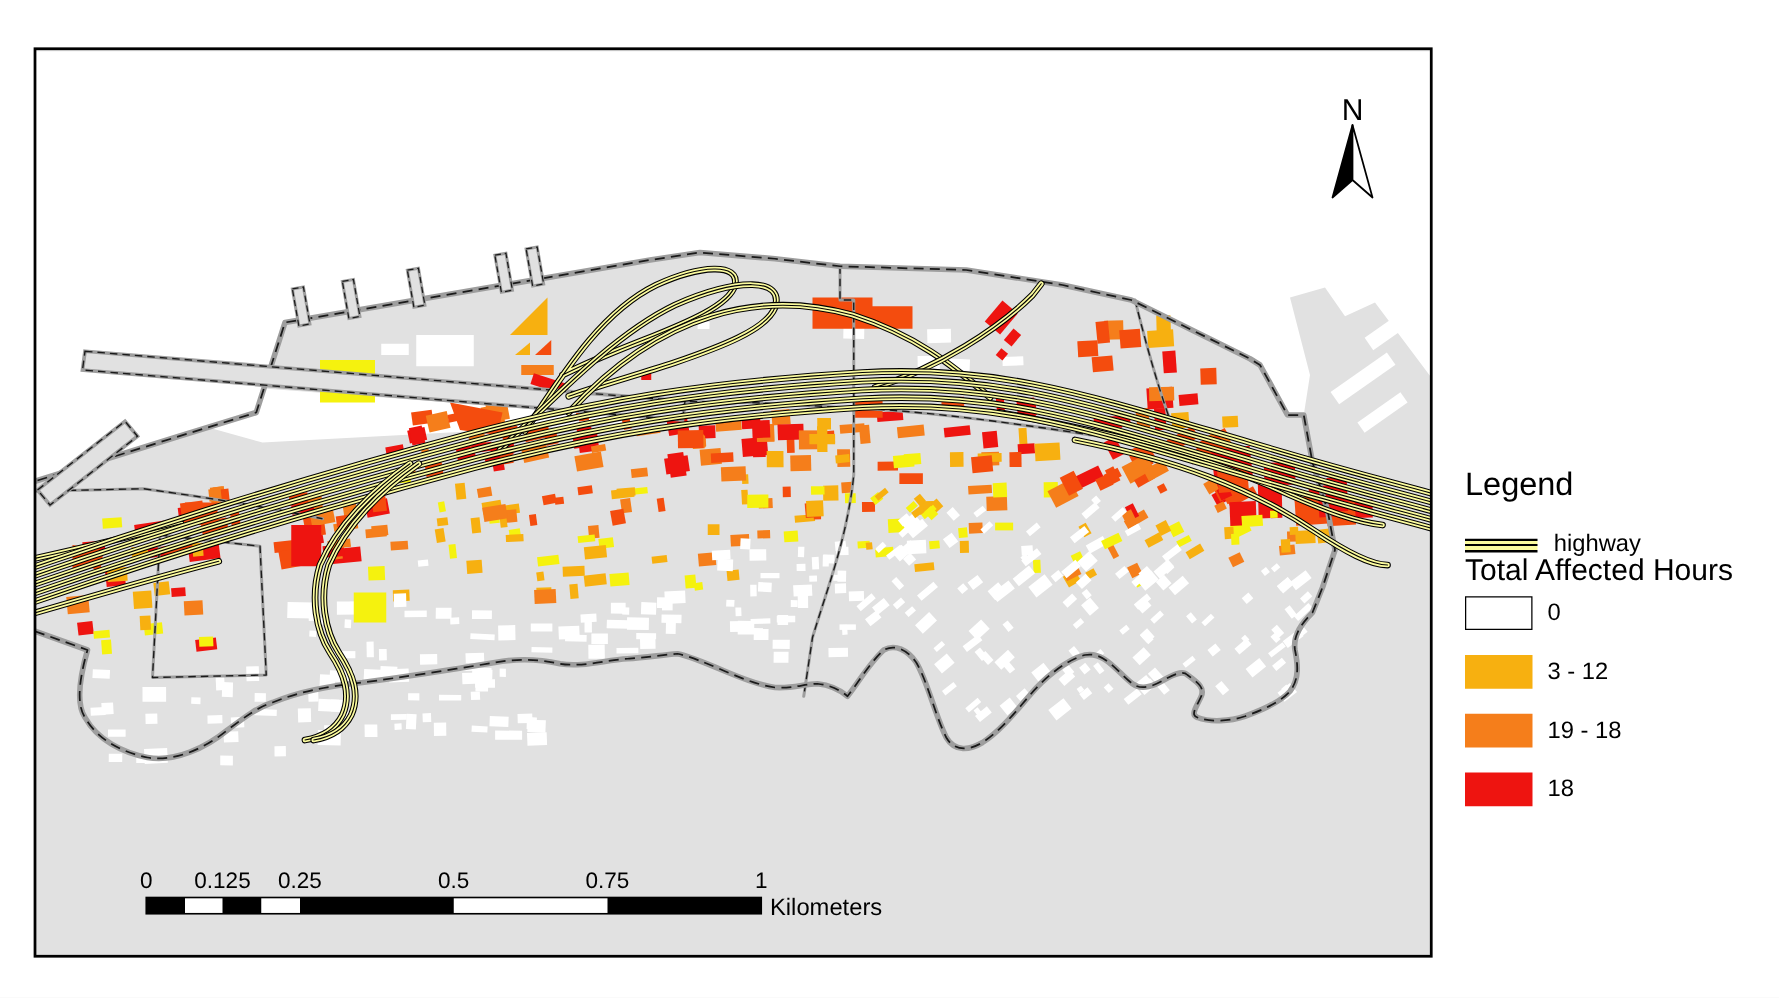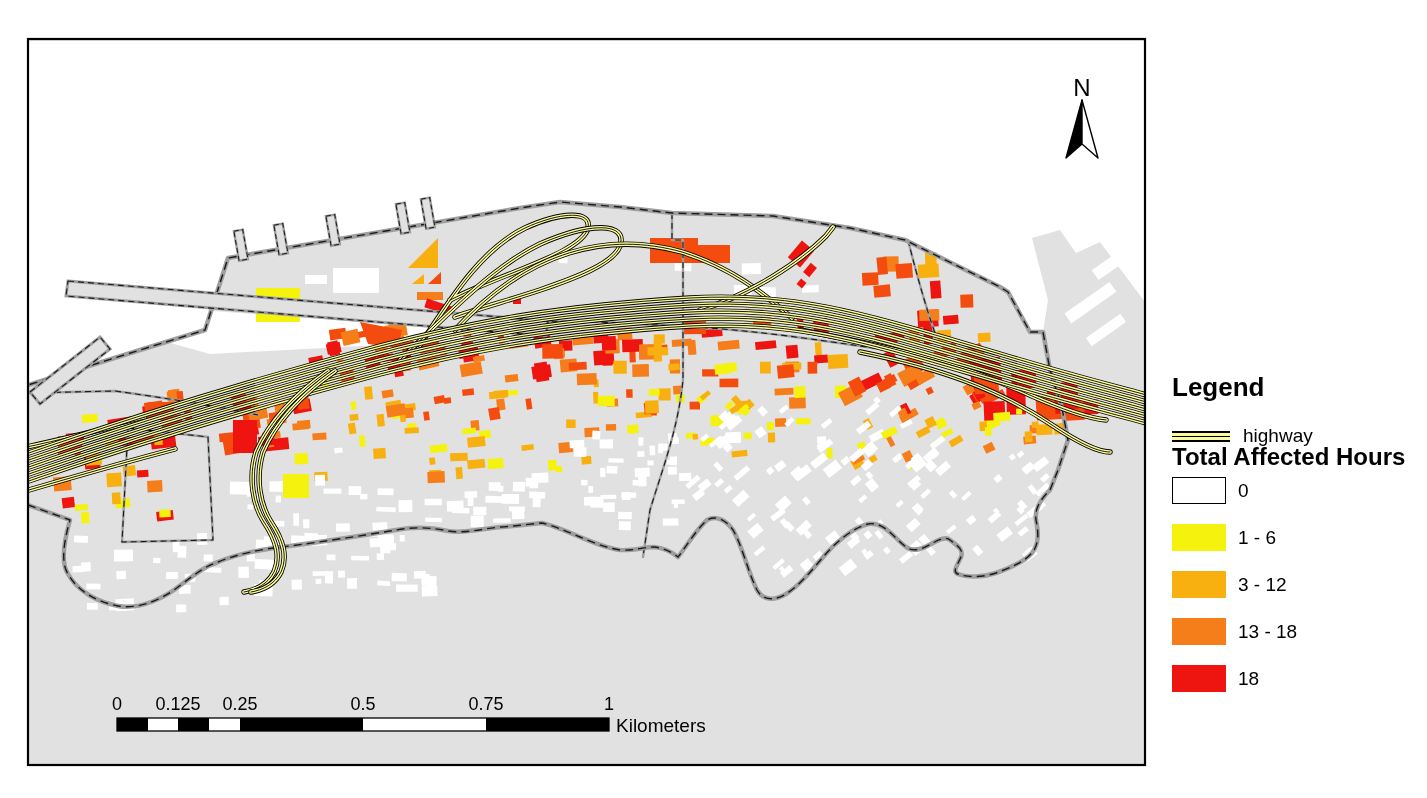--- a/index.html
+++ b/index.html
@@ -1,26 +1,26 @@
 <!DOCTYPE html>
 <html><head>
 <meta charset="utf-8">
 <style>
   html,body{margin:0;padding:0;background:#ffffff;}
   #stage{position:relative;width:1427px;height:798px;background:#ffffff;overflow:hidden;
          font-family:"Liberation Sans", sans-serif;}
   #map-svg{position:absolute;left:0;top:0;}
   
   #legend{position:absolute;left:1168px;top:372px;width:258px;color:#000;}
-  #legend .lg-title{font-size:26px;font-weight:bold;line-height:30px;margin:0 0 26px 4px;}
+  #legend .lg-title{font-size:26px;font-weight:normal;line-height:30px;margin:0 0 26px 4px;}
   .lg-row{display:flex;align-items:center;margin:0 0 0 4px;}
   .hw-row{height:16px;}
   .hw-symbol{width:58px;height:11px;margin-right:13px;
     background:linear-gradient(180deg,#000 0 1.5px,#fbfb9e 1.5px 4.6px,#000 4.6px 6.2px,#fbfb9e 6.2px 9.3px,#000 9.3px 11px);}
-  .lg-section{font-size:24px;font-weight:bold;line-height:26px;margin:0 0 7px 4px;white-space:nowrap;}
+  .lg-section{font-size:24px;font-weight:normal;line-height:26px;margin:0 0 7px 4px;white-space:nowrap;}
   .cls-row{margin-bottom:20px;height:27px;}
   .cls-swatch{width:54px;height:27px;margin-right:12px;box-sizing:border-box;}
   .cls-swatch.outlined{border:1.6px solid #000;}
   .lg-label{font-size:19px;line-height:20px;}
 </style>
 </head>
 <body>
 
 <div id="stage">
 
@@ -1887,29 +1887,25 @@
       <div class="lg-label">highway</div>
     </div>
 
     <div class="lg-section">Total Affected Hours</div>
 
     <div class="lg-row cls-row">
       <div class="cls-swatch outlined" style="background-color: rgb(255, 255, 255);"></div>
       <div class="lg-label">0</div>
     </div>
     <div class="lg-row cls-row">
-      <div class="cls-swatch" style="background-color: rgb(245, 242, 14);"></div>
-      <div class="lg-label">1 - 6</div>
-    </div>
-    <div class="lg-row cls-row">
       <div class="cls-swatch" style="background-color: rgb(247, 176, 16);"></div>
       <div class="lg-label">3 - 12</div>
     </div>
     <div class="lg-row cls-row">
       <div class="cls-swatch" style="background-color: rgb(245, 126, 27);"></div>
-      <div class="lg-label">13 - 18</div>
+      <div class="lg-label">19 - 18</div>
     </div>
     <div class="lg-row cls-row">
       <div class="cls-swatch" style="background-color: rgb(238, 20, 16);"></div>
       <div class="lg-label">18</div>
     </div>
   </div>
 </div>
 
 </body></html>

